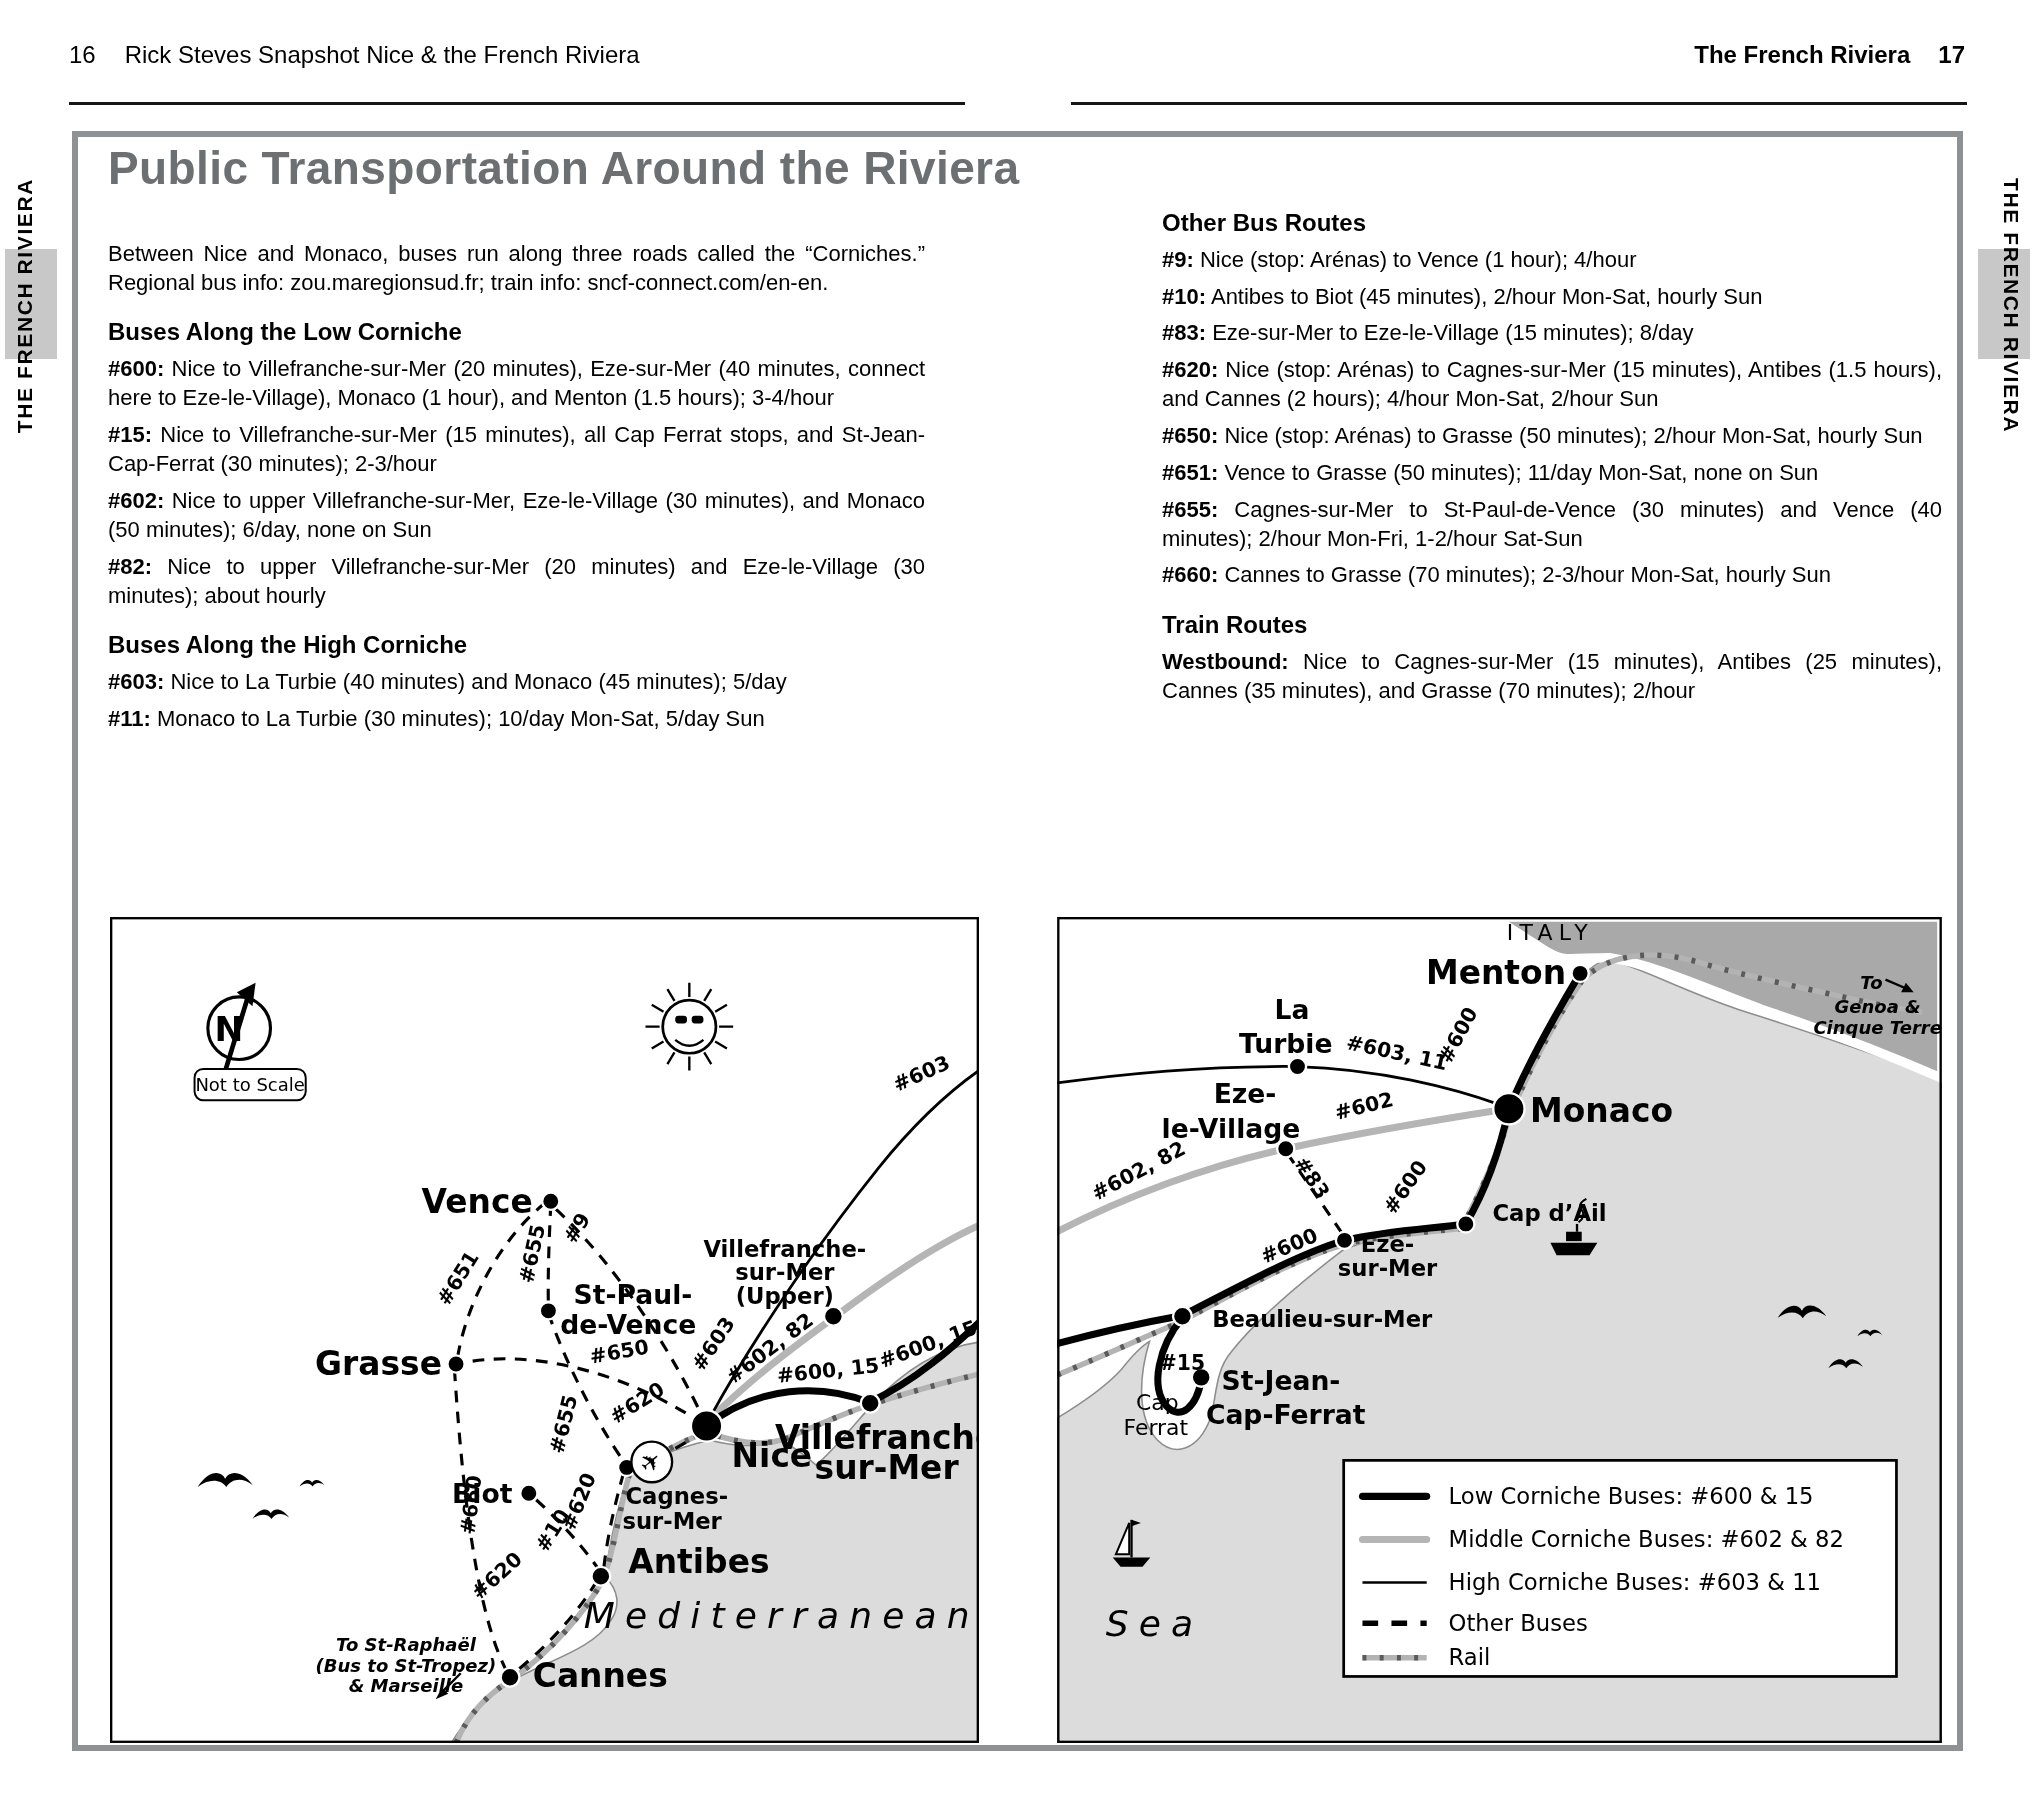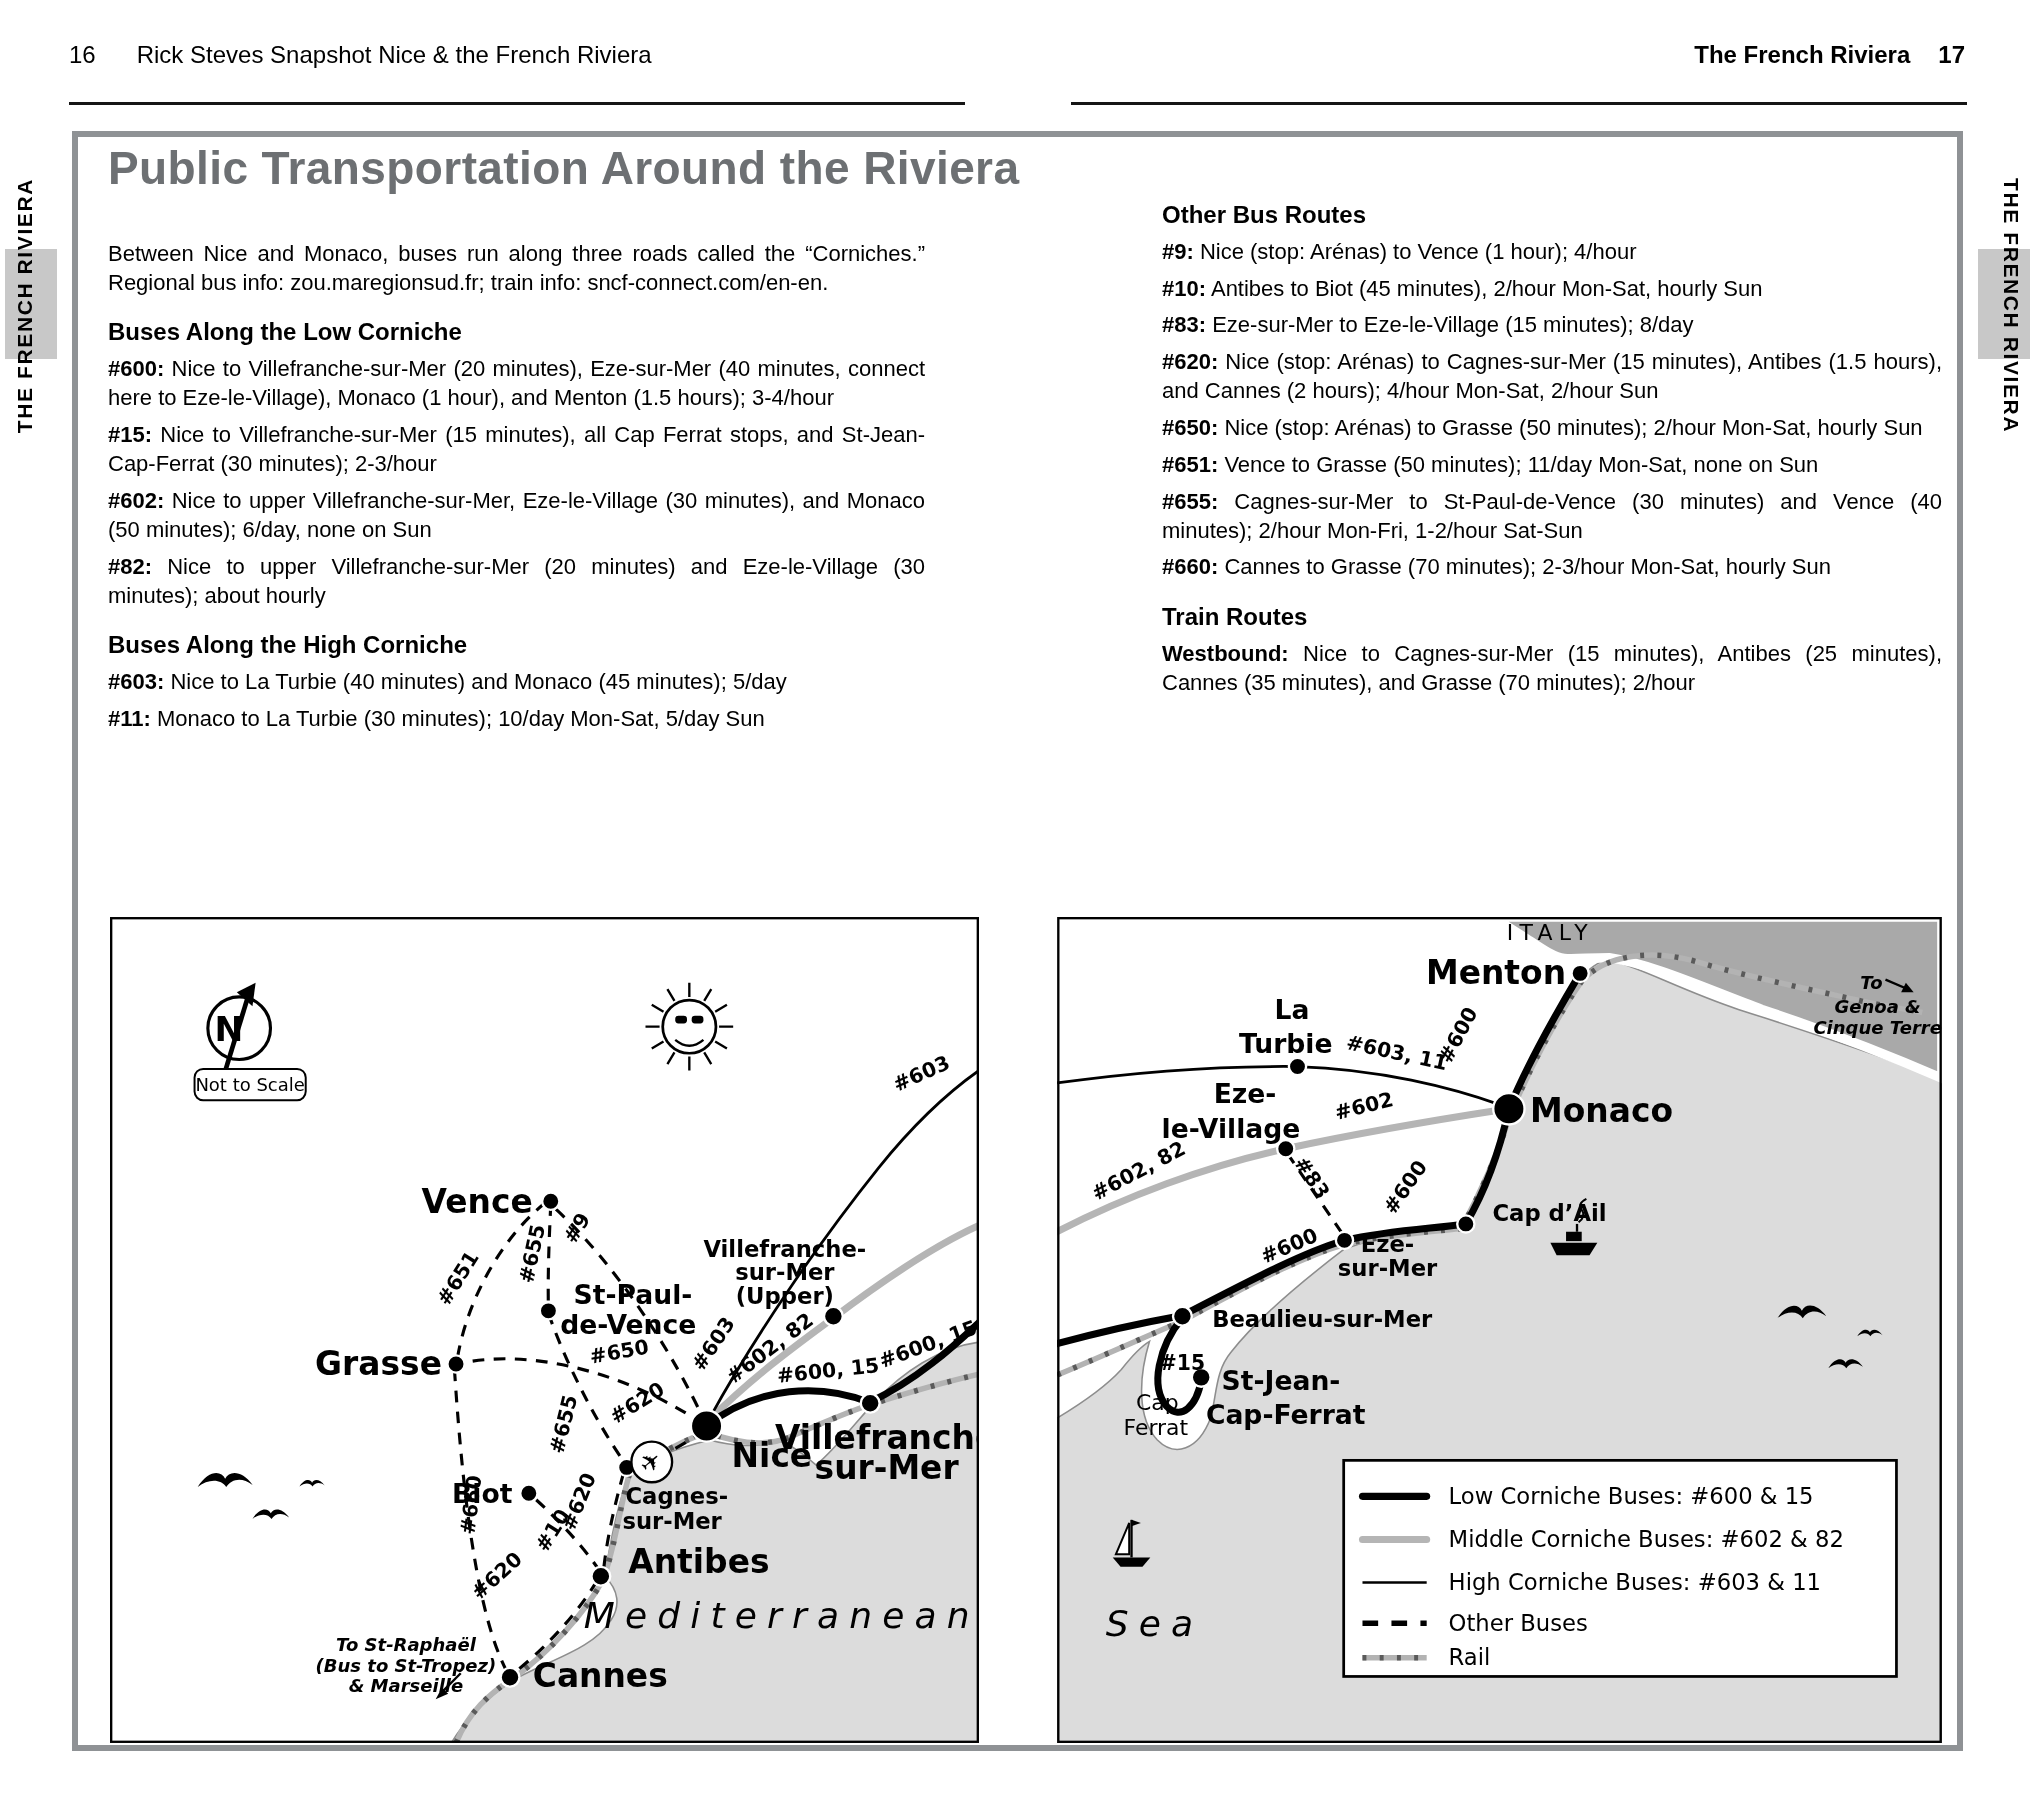--- a/index.html
+++ b/index.html
@@ -1,21 +1,21 @@
 <!DOCTYPE html>
 <html style="font-size:12.5px"><head>
 <meta charset="utf-8">
 <style>
   html,body{margin:0;padding:0;}
   body{width:2035px;height:1809px;background:#fff;position:relative;
        font-family:"Liberation Sans",sans-serif;color:#000;overflow:hidden;}
 
   
   .hdr{position:absolute;top:41px;font-size:24px;white-space:nowrap;}
-  .hdr-left{left:69px;display:flex;gap:41px;font-weight:500;}
+  .hdr-left{left:69px;display:flex;gap:29px;font-weight:500;}
   .hdr-right{right:70px;display:flex;gap:28px;font-weight:bold;}
   .rule{position:absolute;top:102px;height:3.1px;background:#151515;width:896px;}
   .rule-left{left:69px;} .rule-right{left:1071px;}
 
   
   .frame{position:absolute;left:72px;top:131px;width:1879px;height:1608px;
          border:6.3px solid #8f9295;}
 
   
   .tab-block{position:absolute;width:52px;height:110px;background:#c8c8c8;top:249px;}
@@ -24,21 +24,21 @@
             white-space:nowrap;writing-mode:vertical-rl;}
   .tab-l{left:12.5px;top:178px;transform:rotate(180deg);}
   .tab-r{right:12.5px;top:178px;}
 
   
   .title{position:absolute;left:108px;top:141px;font-size:46px;font-weight:bold;
          color:#6d7073;letter-spacing:0.4px;}
   .col{position:absolute;font-size:22px;line-height:29px;}
   .col p{margin:0 0 7.8px 0;text-align:justify;}
   .col h2{font-size:24px;margin:20.4px 0 7.8px 0;}
-  .col h2:first-child{margin-top:4px;}
+  .col h2:first-child{margin-top:12px;}
   .col-left{left:108px;top:196px;width:817px;margin-top:43px;}
   .col-right{left:1162px;top:196px;width:780px;}
 
   
   .map{position:absolute;top:917px;}
   #map-left{left:110px;} #map-right{left:1057px;}
   svg text{font-family:"DejaVu Sans",sans-serif;fill:#000;}
   .cl{font-size:42px;font-weight:bold;}
   .cm{font-size:34px;font-weight:bold;}
   .cs{font-size:29px;font-weight:bold;}

